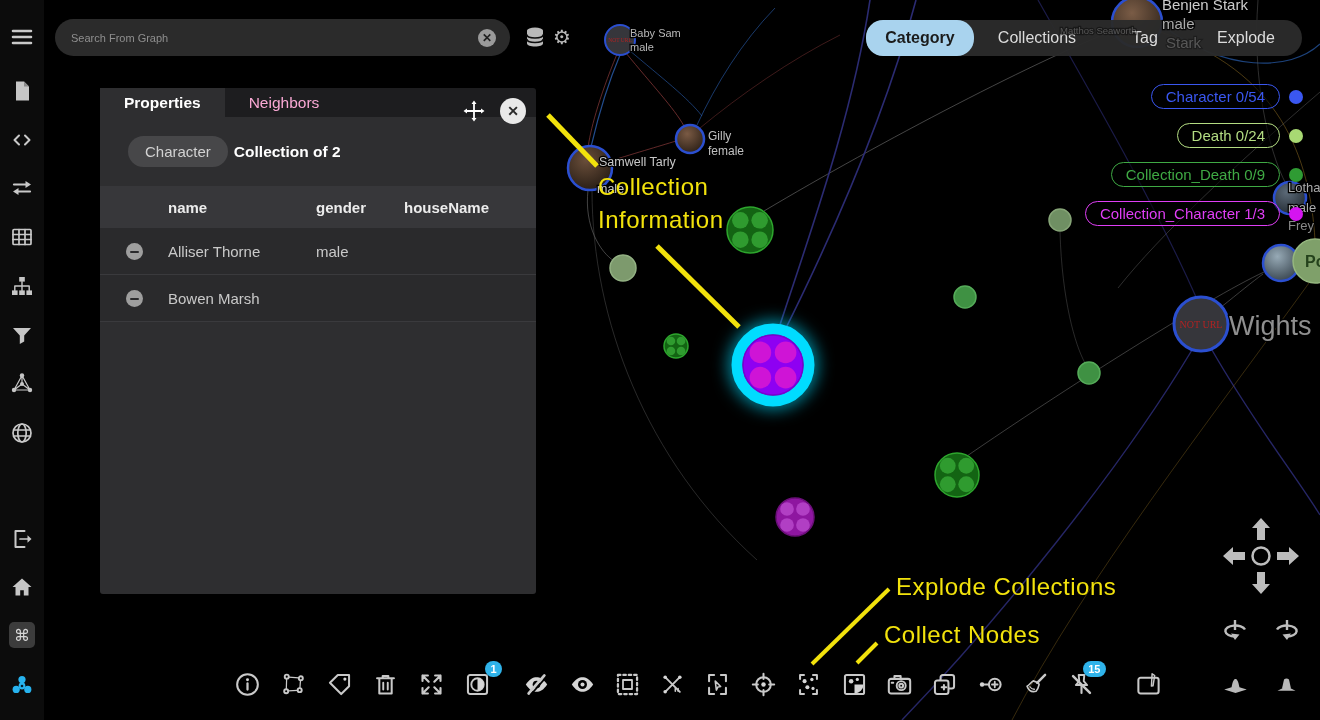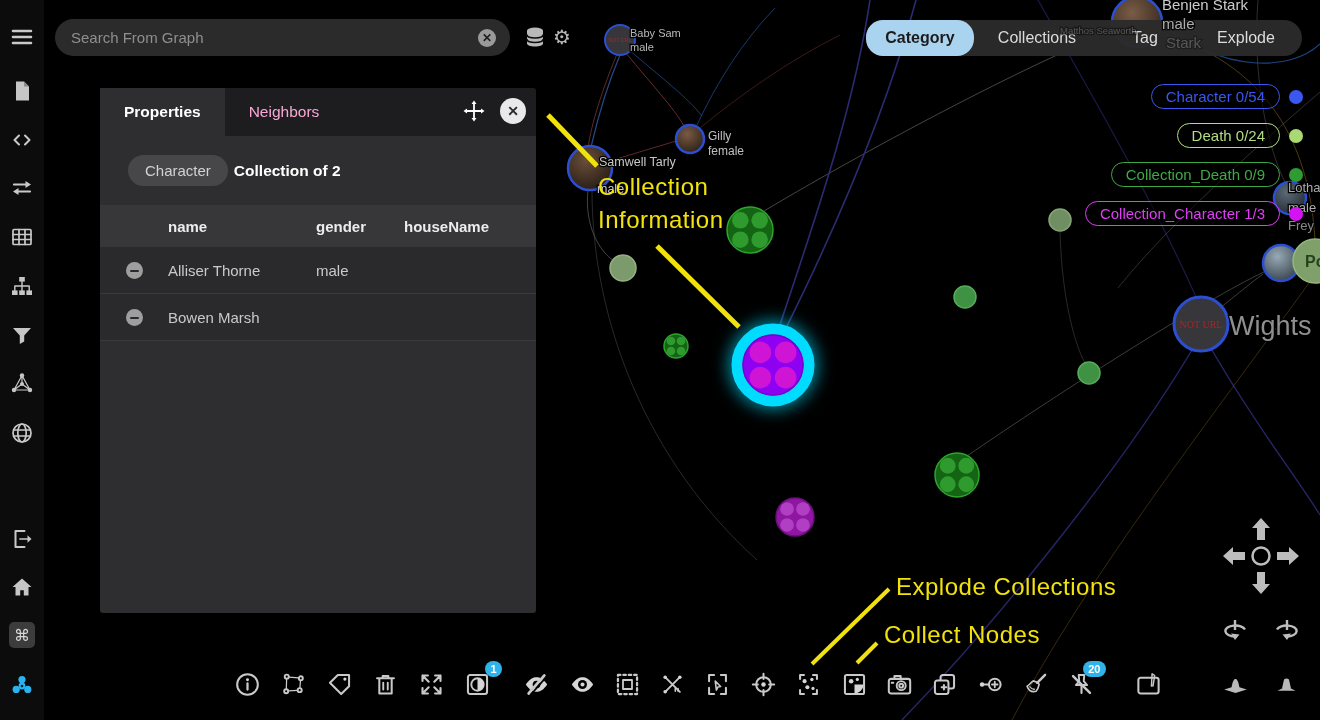--- a/index.html
+++ b/index.html
@@ -10,29 +10,29 @@
   #top-label-svg{position:absolute;left:0;top:0;z-index:16;pointer-events:none;}
   #annot-svg{position:absolute;left:0;top:0;z-index:30;pointer-events:none;}
   
   .sidebar{position:absolute;left:0;top:0;width:44px;height:720px;background:#0c0c0c;z-index:40;}
   .sb-item{position:absolute;left:9px;width:26px;height:26px;display:flex;align-items:center;justify-content:center;cursor:pointer;}
   .sb-item.boxed{background:#3c3c3c;border-radius:5px;}
   .ic svg{stroke:#c9c9c9;fill:none;stroke-width:1.7;stroke-linecap:round;stroke-linejoin:round;display:block;}
   
   .search-bar{position:absolute;left:55px;top:19px;width:455px;height:37px;background:#2b2b2b;border-radius:19px;
       display:flex;align-items:center;z-index:40;padding:0 14px;box-sizing:border-box;}
-  .search-bar input{flex:1;background:transparent;border:none;outline:none;color:#cfcfcf;font-size:15px;font-family:inherit;}
+  .search-bar input{flex:1;background:transparent;border:none;outline:none;color:#cfcfcf;font-size:11px;font-family:inherit;}
   .search-bar input::placeholder{color:#8f8f8f;}
   .clear-btn{width:18px;height:18px;border-radius:50%;background:#9a9a9a;color:#1f1f1f;font-size:12px;line-height:18px;
       text-align:center;font-weight:bold;cursor:pointer;flex:none;}
   .hdr-ic{position:absolute;top:25px;width:26px;height:26px;z-index:40;cursor:pointer;}
   
   .panel{position:absolute;left:100px;top:88px;width:436px;height:522px;z-index:20;border-radius:3px;
       box-shadow:0 4px 18px rgba(0,0,0,.6);}
-  .panel-tabs{position:relative;height:48px;background:#1d1d1f;border-radius:3px 3px 0 0;display:flex;}
+  .panel-tabs{position:relative;height:29px;background:#1d1d1f;border-radius:3px 3px 0 0;display:flex;}
   .ptab{padding:0 24px;display:flex;align-items:center;font-size:15.5px;color:#f9a8d4;cursor:pointer;}
   .ptab.active{background:#2e2e30;color:#fff;font-weight:bold;}
   .panel-actions{position:absolute;right:10px;top:0;height:45px;display:flex;align-items:center;gap:14px;}
   .move-ic{width:24px;height:24px;cursor:pointer;}
   .close-btn{width:26px;height:26px;border-radius:50%;background:#e9e9e9;display:flex;align-items:center;justify-content:center;cursor:pointer;}
   .close-btn span{color:#2b2b2b;font-weight:bold;font-size:14px;line-height:1;}
   .panel-body{height:477px;background:#2e2e30;border-radius:0 0 3px 3px;}
   .badge-row{display:flex;align-items:center;gap:6px;padding:19px 0 0 28px;}
   .cat-badge{background:#474749;color:#d2d2d2;font-size:15px;padding:7px 17px;border-radius:16px;}
   .coll-label{color:#fff;font-size:15.5px;font-weight:bold;}
@@ -518,21 +518,21 @@
         <path d="M13.8,10.2 L10,8.8 C8,10 6.5,12.5 4.5,13.5 C6,17.5 9,19 12.5,18 C14.5,16 14.8,13.5 15.2,11.8 Z" stroke-width="1.5"></path>
         <path d="M7,14 C8,15.5 9.5,16.3 11,16.2" stroke-width="1.2"></path>
       </svg>
     </div>
     <div class="tb-item ic" style="left: 1065px;">
       <svg viewBox="0 0 24 24" width="27" height="27">
         <path d="M9.5,3.5 H14.5 L14,9 L17,12.5 H7 L10,9 Z" stroke-width="1.7"></path>
         <path d="M12,12.5 V19.5" stroke-width="1.9"></path>
         <path d="M4.5,4.5 L19.5,19.5" stroke-width="2.2"></path>
       </svg>
-      <span class="tb-badge">20</span>
+      <span class="tb-badge">15</span>
     </div>
     <div class="tb-item ic" style="left: 1132px;">
       <svg viewBox="0 0 24 24" width="27" height="27">
         <rect x="3" y="6" width="18" height="14" rx="2" stroke-width="1.8"></rect>
         <path d="M15.2,2.5 L17.5,4 L16,13.2 L14.6,13.4 Z" stroke-width="1.3"></path>
       </svg>
     </div>
     <div class="tb-item ic" style="left: 1219px;">
       <svg viewBox="0 0 24 24" width="27" height="27">
         <path d="M2,16.5 L8.5,14.5 C9.5,8.5 10.8,7 12,7 C13.2,7 14.5,8.5 15.5,14.5 L22,16.5 L12,19.5 Z" fill="#b9b9b9" stroke="none"></path>

